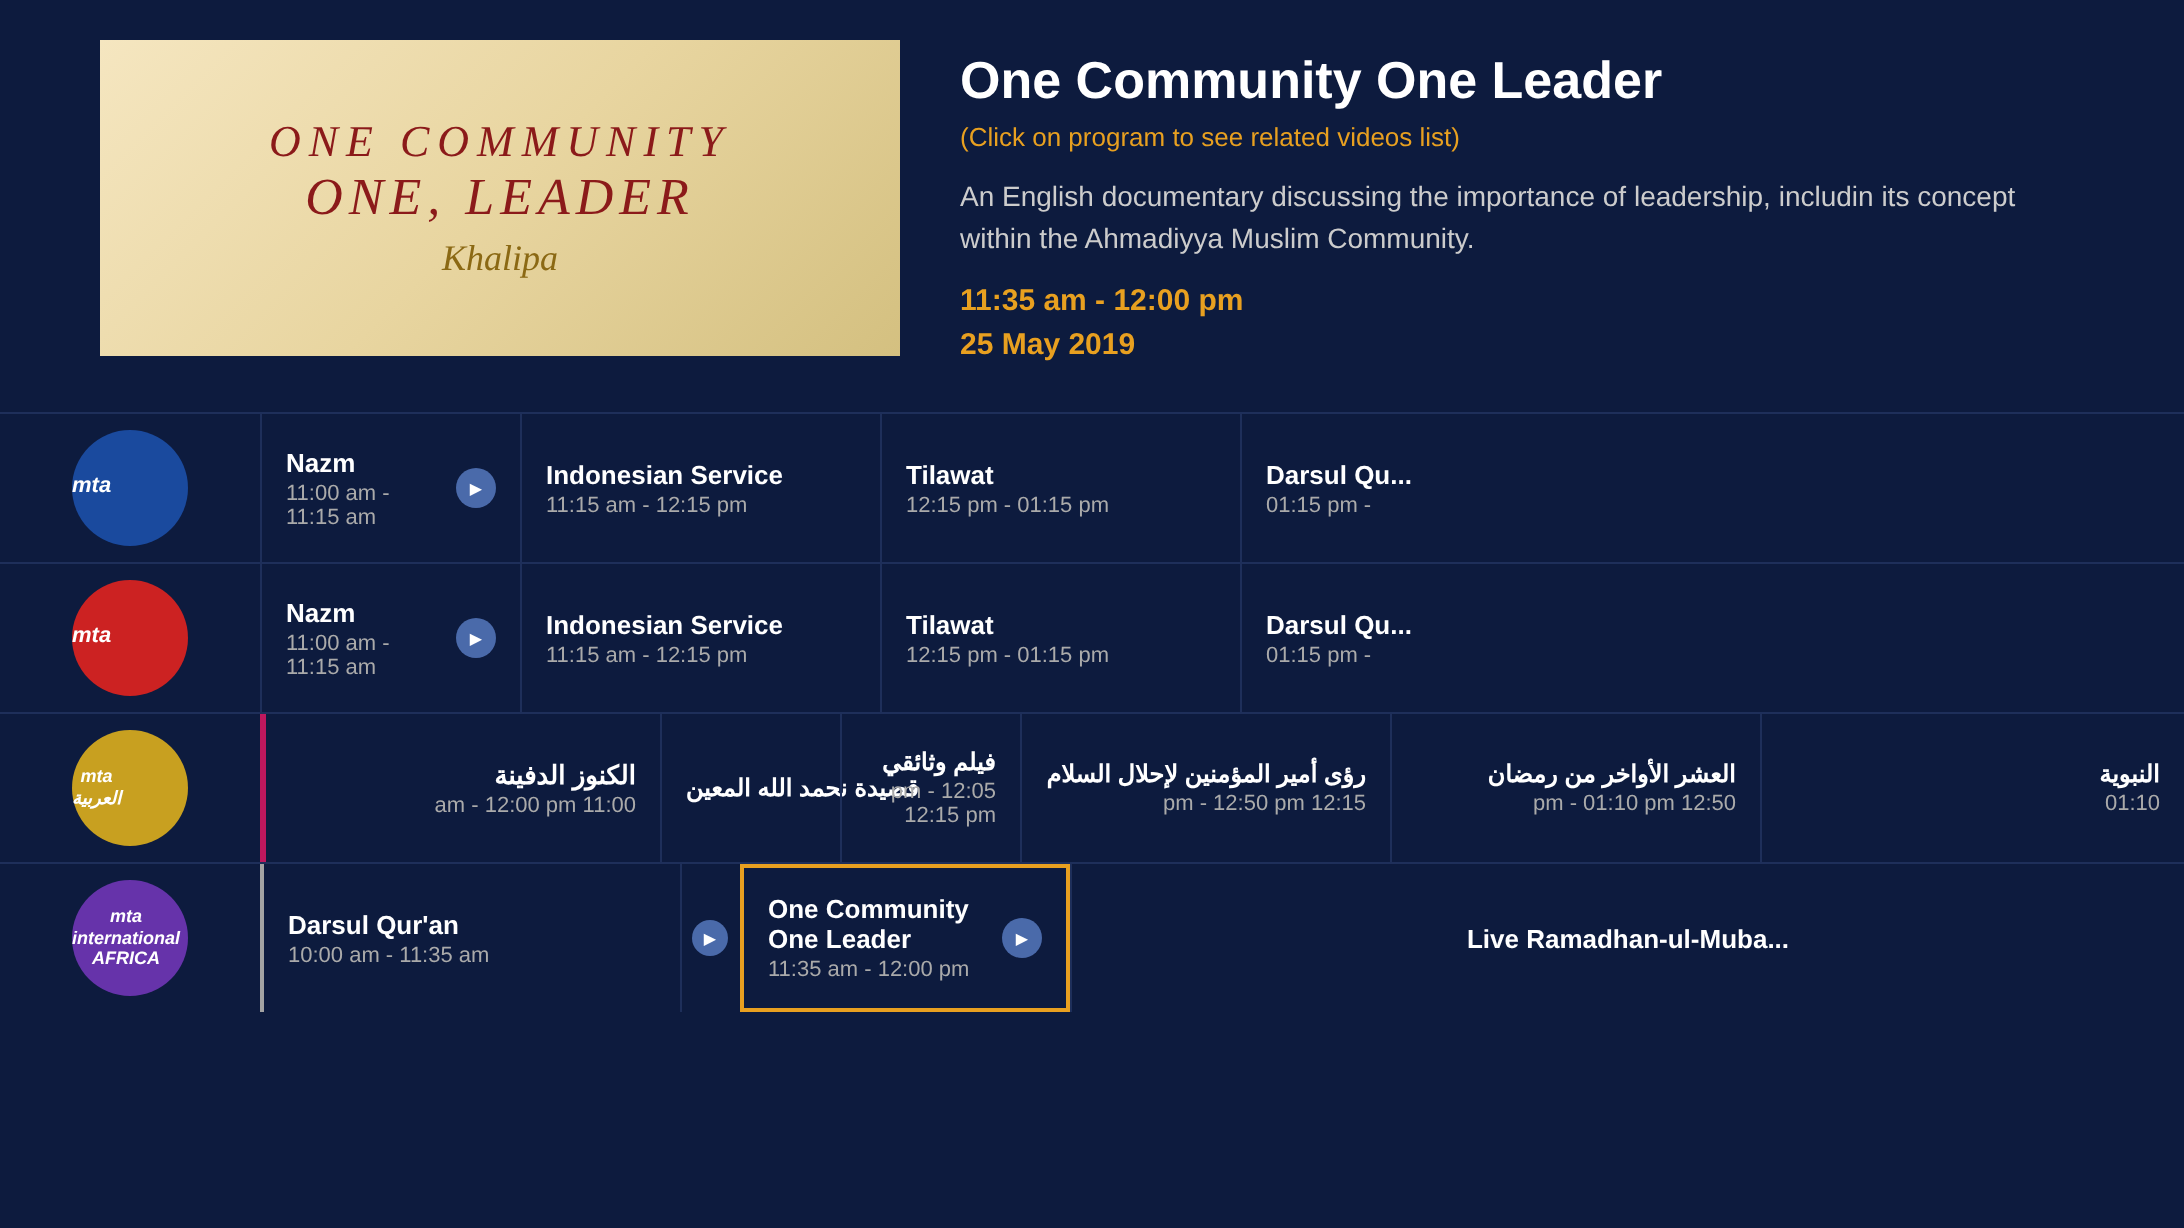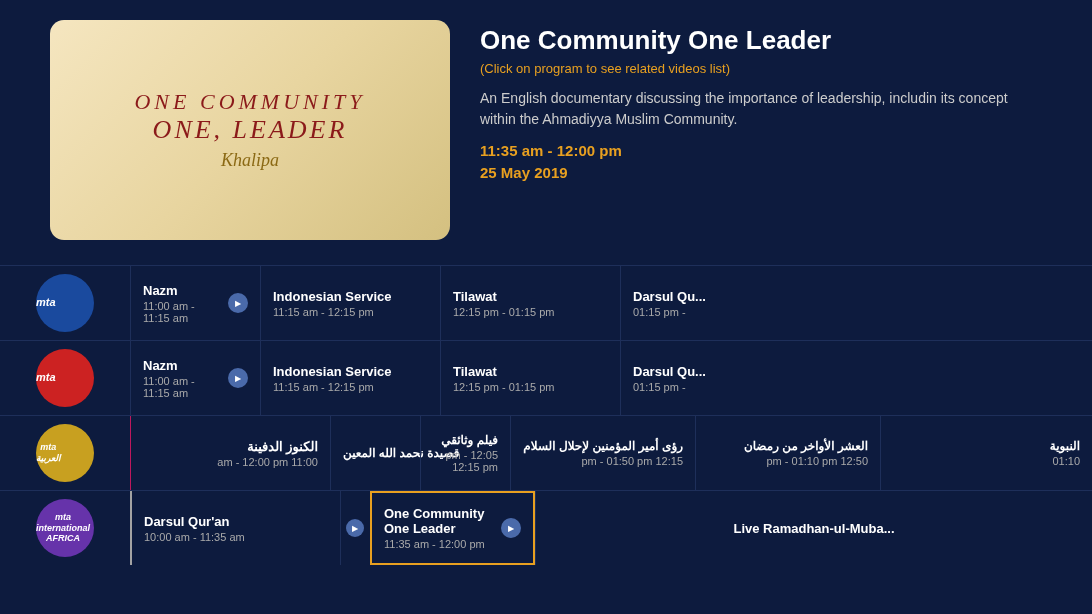--- a/index.html
+++ b/index.html
@@ -15,23 +15,23 @@
     
     .top-section {
       display: flex;
       padding: 20px 20px 20px 50px;
       gap: 30px;
       background-color: #0d1b3e;
     }
 
     .thumbnail {
       width: 400px;
-      height: 220px;
-      flex-shrink: 0;
-      border-radius: 14px;
+      height: 158px;
+      flex-shrink: 0;
+      border-radius: 0;
       overflow: hidden;
       background: linear-gradient(135deg, #f5e6c0, #e8d5a0, #d4c080);
       display: flex;
       align-items: center;
       justify-content: center;
       position: relative;
     }
 
     .thumbnail-content {
       text-align: center;
@@ -308,41 +308,41 @@
       </div>
     </div>
   </div>
 
   <div class="schedule-row">
     <div class="channel-cell">
       <div class="channel-logo logo-gold">
         <span style="font-size:9px; font-style:italic; text-align:center;">mta<br>العربية</span>
       </div>
     </div>
-    <div class="schedule-cell" style="width:200px; border-left:1px solid #be185d;">
+    <div class="schedule-cell" style="width:200px; border-left:3px solid #be185d;">
       <div class="program-cell-content arabic-text">
         <div class="program-name">الكنوز الدفينة</div>
         <div class="program-times">11:00 am - 12:00 pm</div>
       </div>
     </div>
     <div class="schedule-cell" style="width:90px;">
       <div class="program-cell-content arabic-text">
         <div class="program-name" style="font-size:12px;">قصيدة نحمد الله المعين</div>
       </div>
     </div>
     <div class="schedule-cell" style="width:90px;">
       <div class="program-cell-content arabic-text">
         <div class="program-name" style="font-size:12px;">فيلم وثائقي</div>
         <div class="program-times">12:05 pm - 12:15 pm</div>
       </div>
     </div>
     <div class="schedule-cell" style="width:185px;">
       <div class="program-cell-content arabic-text">
         <div class="program-name" style="font-size:12px; white-space:normal;">رؤى أمير المؤمنين لإحلال السلام</div>
-        <div class="program-times">12:15 pm - 01:50 pm</div>
+        <div class="program-times">12:15 pm - 12:50 pm</div>
       </div>
     </div>
     <div class="schedule-cell" style="width:185px;">
       <div class="program-cell-content arabic-text">
         <div class="program-name" style="font-size:12px; white-space:normal;">العشر الأواخر من رمضان</div>
         <div class="program-times">12:50 pm - 01:10 pm</div>
       </div>
     </div>
     <div class="schedule-cell" style="flex:1;">
       <div class="program-cell-content arabic-text">

